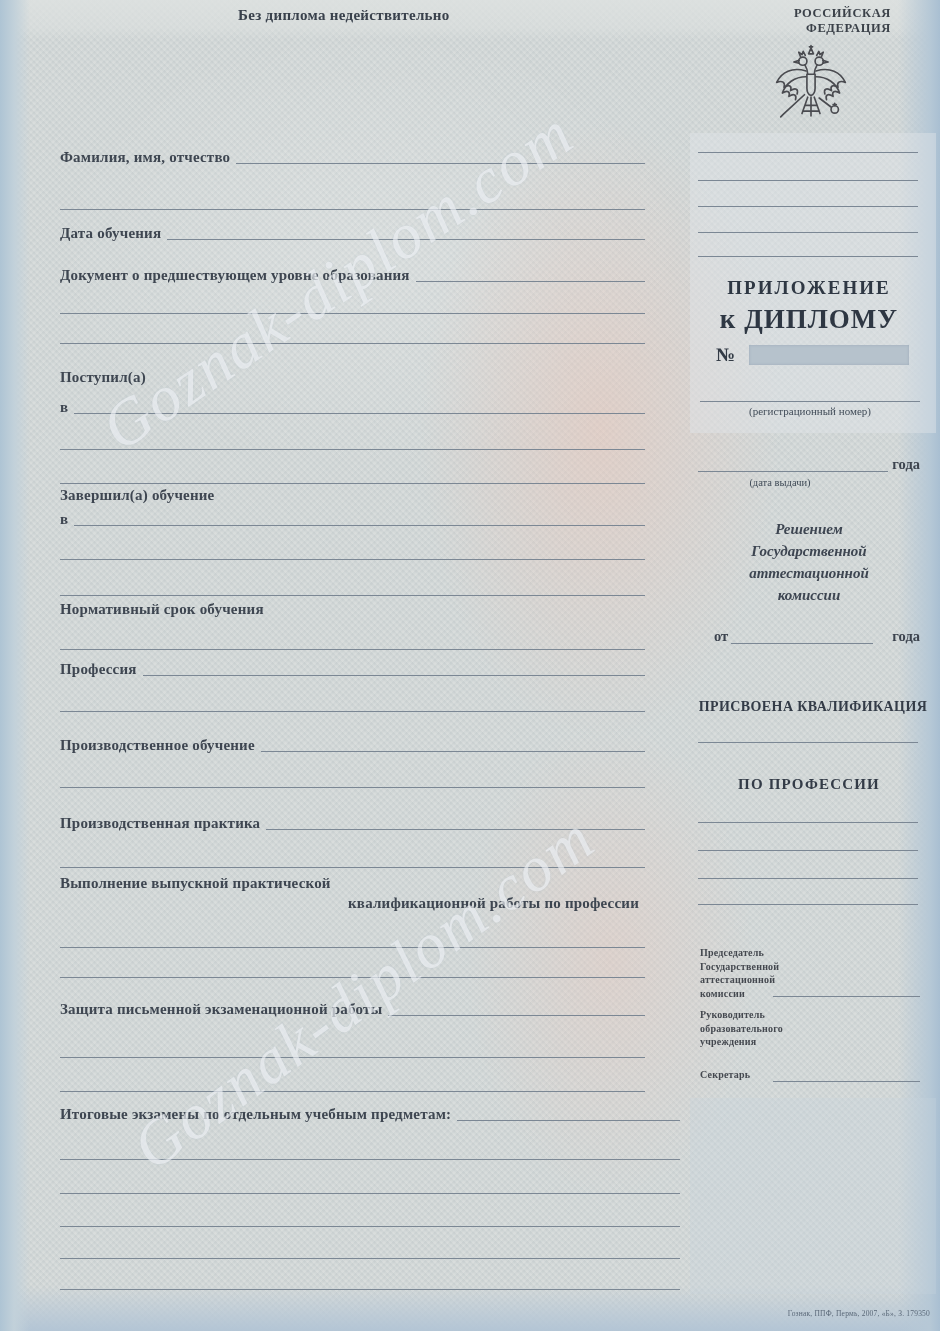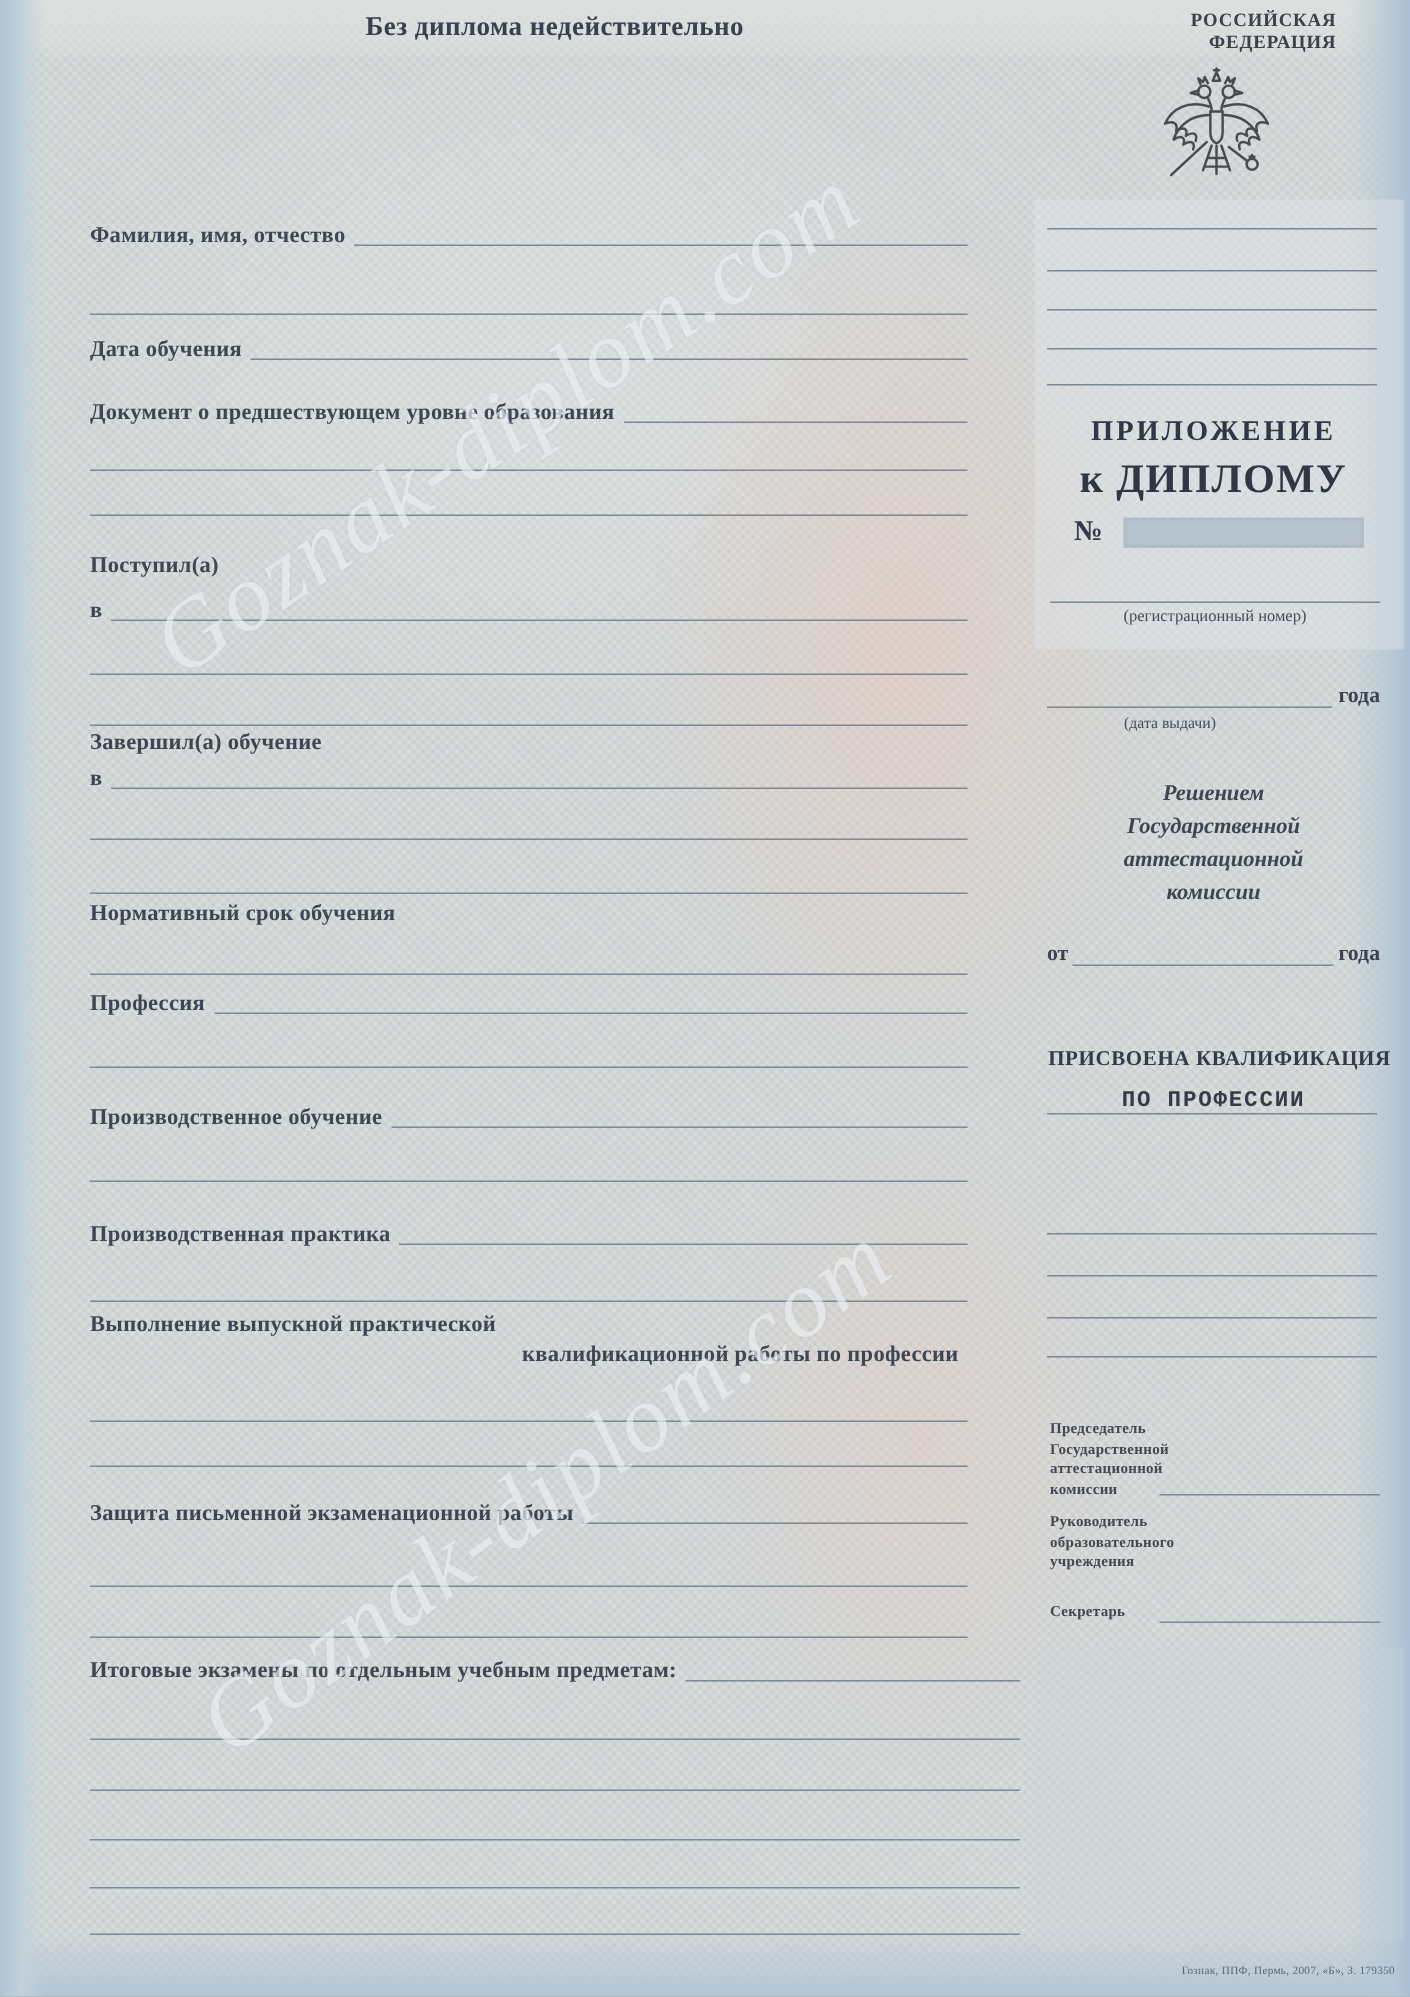--- a/index.html
+++ b/index.html
@@ -16,22 +16,22 @@
       radial-gradient(ellipse 200px 330px at 610px 960px, rgba(234,200,188,.40), rgba(234,200,188,0) 72%),
       radial-gradient(ellipse 430px 300px at 370px 250px, rgba(255,255,255,.16), rgba(255,255,255,0) 75%),
       repeating-linear-gradient(45deg, rgba(255,255,255,.09) 0 1.5px, rgba(118,138,158,.045) 3px 4.5px),
       repeating-linear-gradient(-45deg, rgba(255,255,255,.07) 0 1.5px, rgba(110,130,150,.045) 3px 4.5px);
   }
   .panel{position:absolute;pointer-events:none;}
   .panel-top-right{left:690px;top:133px;width:246px;height:300px;background:rgba(224,229,233,.45);}
   .panel-bottom-right{left:690px;top:1098px;width:246px;height:196px;background:rgba(198,211,223,.30);}
 
   
-  .warning{position:absolute;top:7px;left:238px;width:258px;text-align:right;
-    font-weight:bold;font-size:18px;color:#39414c;letter-spacing:.3px;}
+  .warning{position:absolute;top:7px;left:238px;width:258px;text-align:left;
+    font-weight:bold;font-size:15px;color:#39414c;letter-spacing:.3px;}
   .country{position:absolute;top:6px;left:731px;width:160px;text-align:right;
     font-weight:bold;font-size:12.5px;line-height:14.5px;color:#3b4149;letter-spacing:.6px;}
   .eagle{position:absolute;left:770px;top:44px;width:82px;height:90px;}
 
   
   .frow{position:absolute;left:60px;width:585px;height:20px;display:flex;align-items:flex-end;}
   .frow.wide{width:620px;}
   .flabel{font-weight:bold;font-size:15px;color:#3e4651;letter-spacing:.2px;
     line-height:18px;white-space:nowrap;margin-right:6px;}
   .fline{flex:1;border-bottom:1.2px solid var(--line,#7b8794);margin-bottom:2px;height:14px;}
@@ -51,25 +51,25 @@
     font-size:11px;color:#414c58;}
   .issue-row{position:absolute;top:456px;left:698px;width:222px;display:flex;align-items:flex-end;height:16px;}
   .issue-row .iline{flex:1;border-bottom:1.1px solid var(--line,#7b8794);height:12px;}
   .year-label{font-weight:bold;font-size:14.5px;color:#3c434e;margin-left:4px;line-height:15px;}
   .date-caption{position:absolute;top:477px;left:700px;width:160px;text-align:center;
     font-size:10.5px;color:#414c58;}
   .decision{position:absolute;top:518px;left:698px;width:222px;text-align:center;
     font-style:italic;font-weight:bold;font-size:15px;line-height:22px;color:#3d4551;white-space:pre-line;}
   .from-row{position:absolute;top:628px;left:698px;width:222px;display:flex;align-items:flex-end;height:16px;}
   .from-row .iline{flex:1;border-bottom:1.1px solid var(--line,#7b8794);height:12px;margin:0 3px;}
-  .from-label{font-weight:bold;font-size:14.5px;color:#3c434e;line-height:15px;}
+  .from-label{font-weight:bold;font-size:14.5px;color:#3c434e;line-height:15px;margin-left:16px;}
   .qual-title{position:absolute;top:699px;left:690px;width:246px;text-align:center;
     font-weight:bold;font-size:14px;color:#333b47;letter-spacing:.4px;}
-  .prof-title{position:absolute;top:725px;left:698px;width:222px;text-align:center;
-    font-weight:bold;font-size:15px;color:#333b47;letter-spacing:1.2px;font-family:Liberation Mono, monospace;}
+  .prof-title{position:absolute;top:776px;left:698px;width:222px;text-align:center;
+    font-weight:bold;font-size:15px;color:#333b47;letter-spacing:1.2px;}
   .sig{position:absolute;left:700px;width:120px;font-weight:bold;font-size:10px;line-height:13.5px;
     color:#44484f;letter-spacing:.2px;white-space:pre-line;}
   .sigline{position:absolute;left:773px;width:147px;border-top:1px solid var(--line,#7b8794);}
   .imprint{position:absolute;top:1309px;left:690px;width:240px;text-align:right;
     font-size:7.5px;color:#5a6878;letter-spacing:.2px;}
 
   
   .wm{position:absolute;z-index:6;pointer-events:none;white-space:nowrap;
     font-style:italic;font-size:64px;letter-spacing:2px;
     color:var(--wm,rgba(252,252,254,.55));text-shadow:0 0 2px rgba(170,185,200,.35);}

